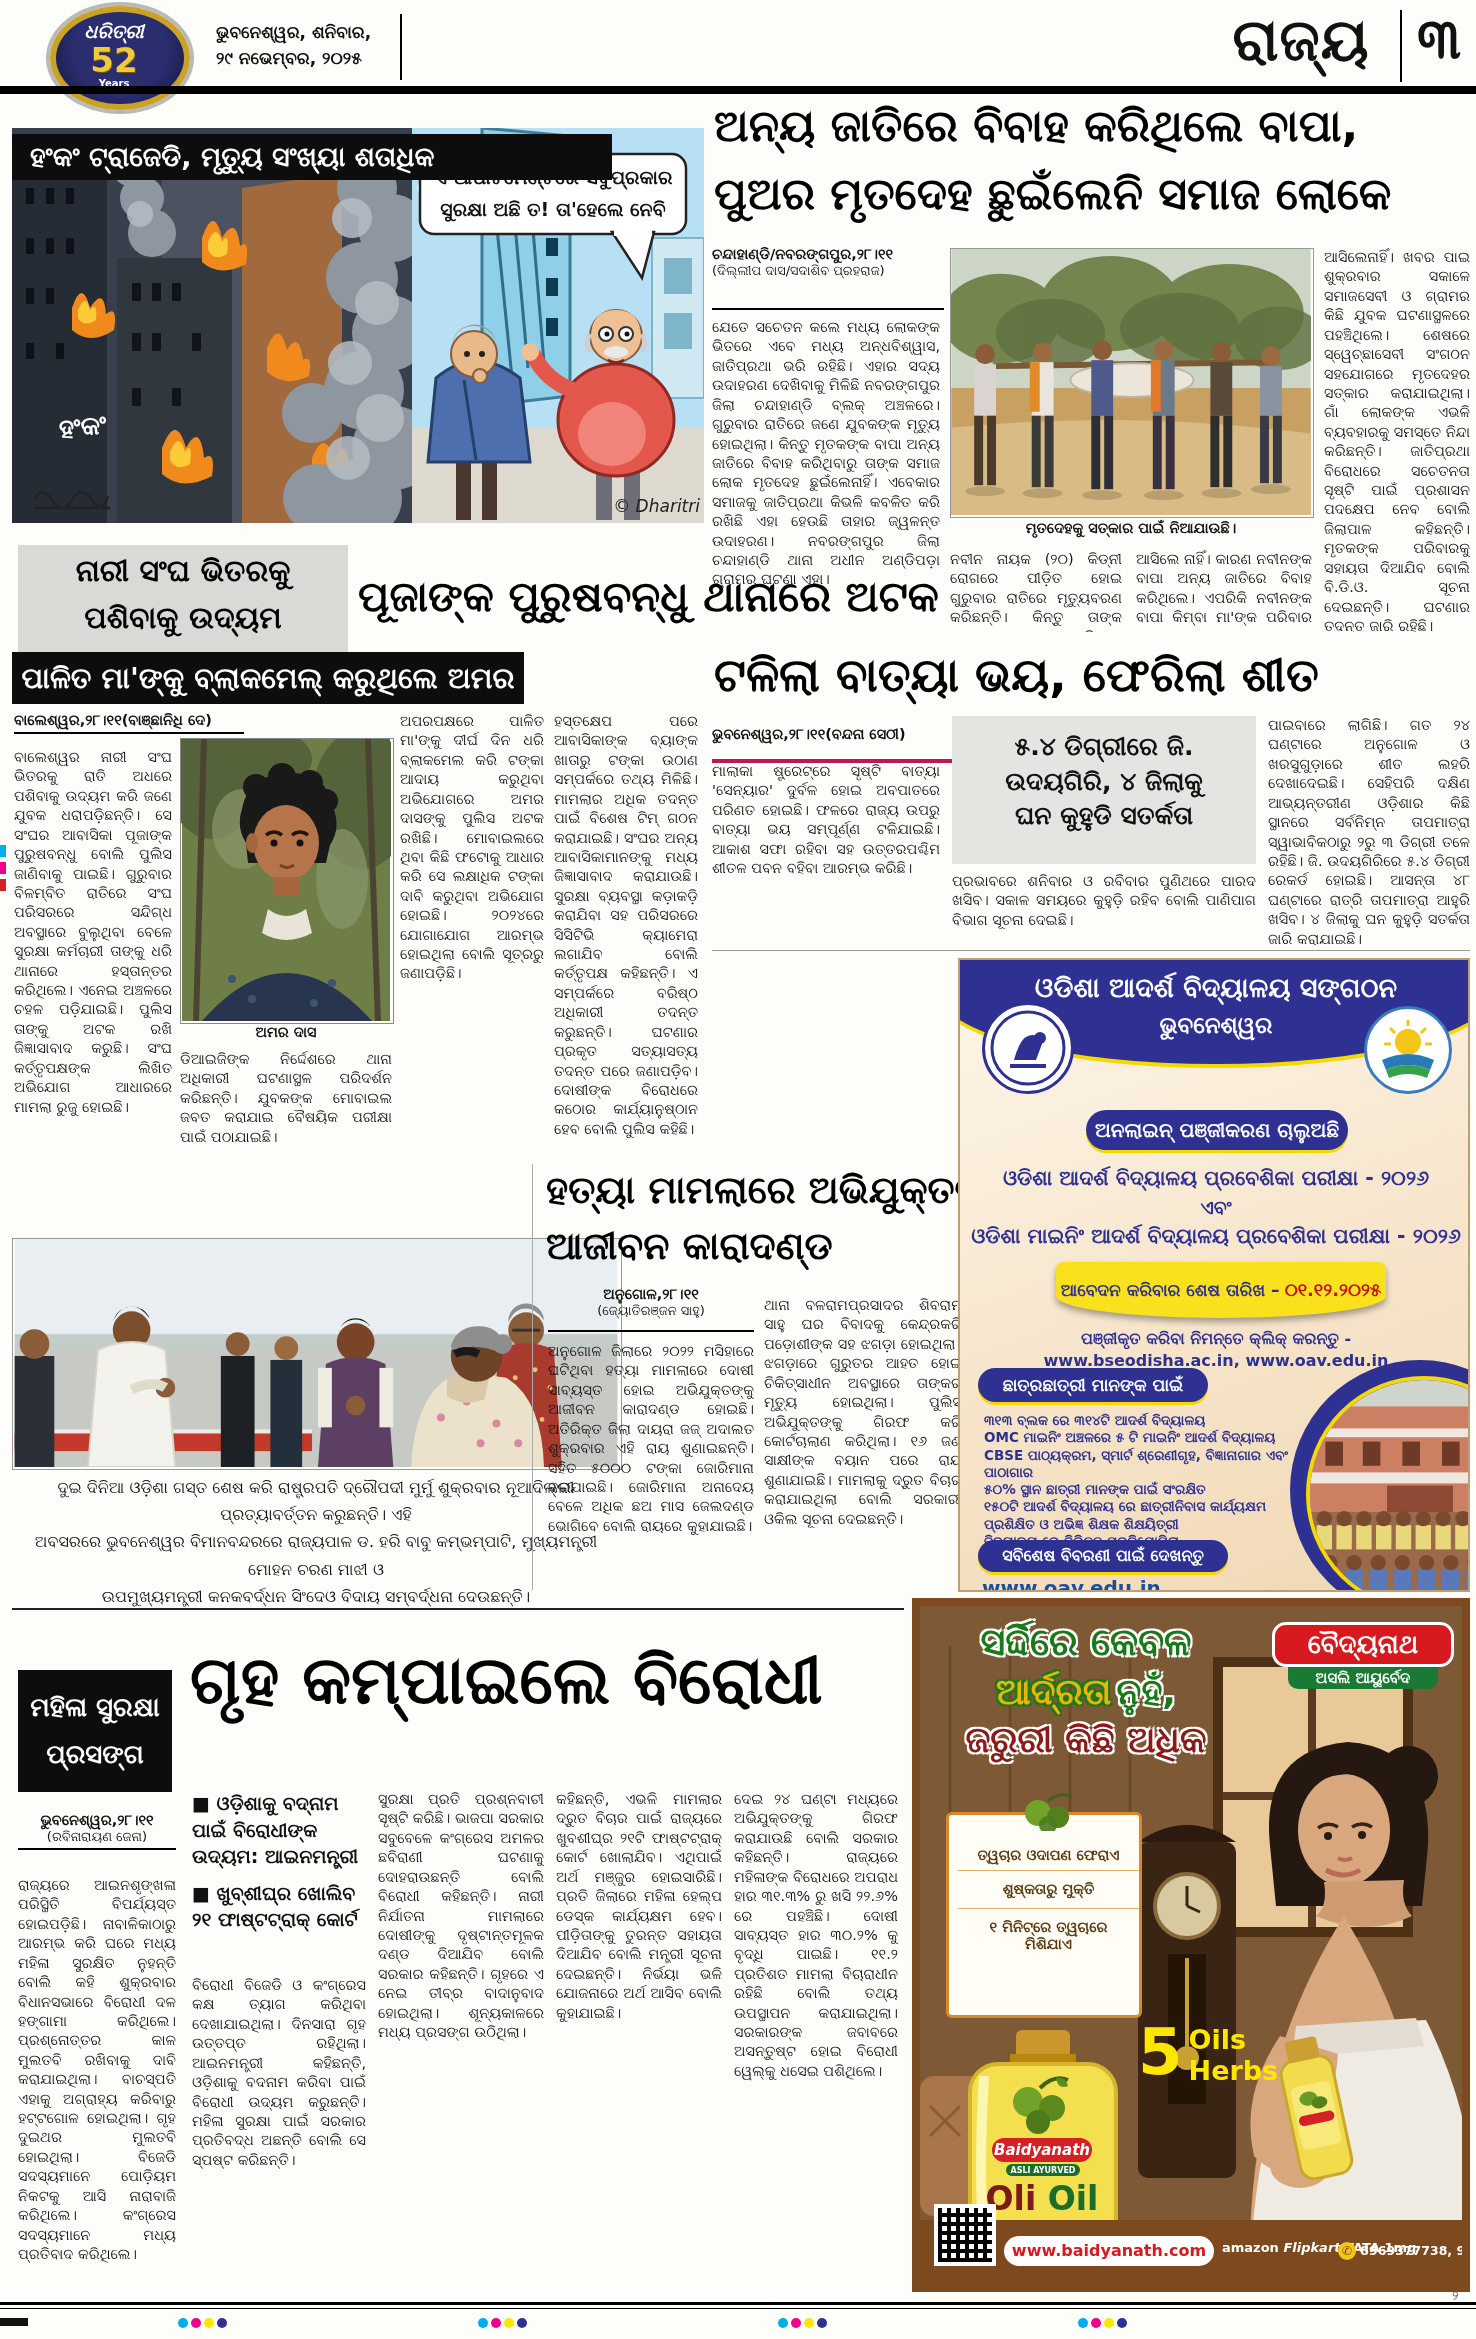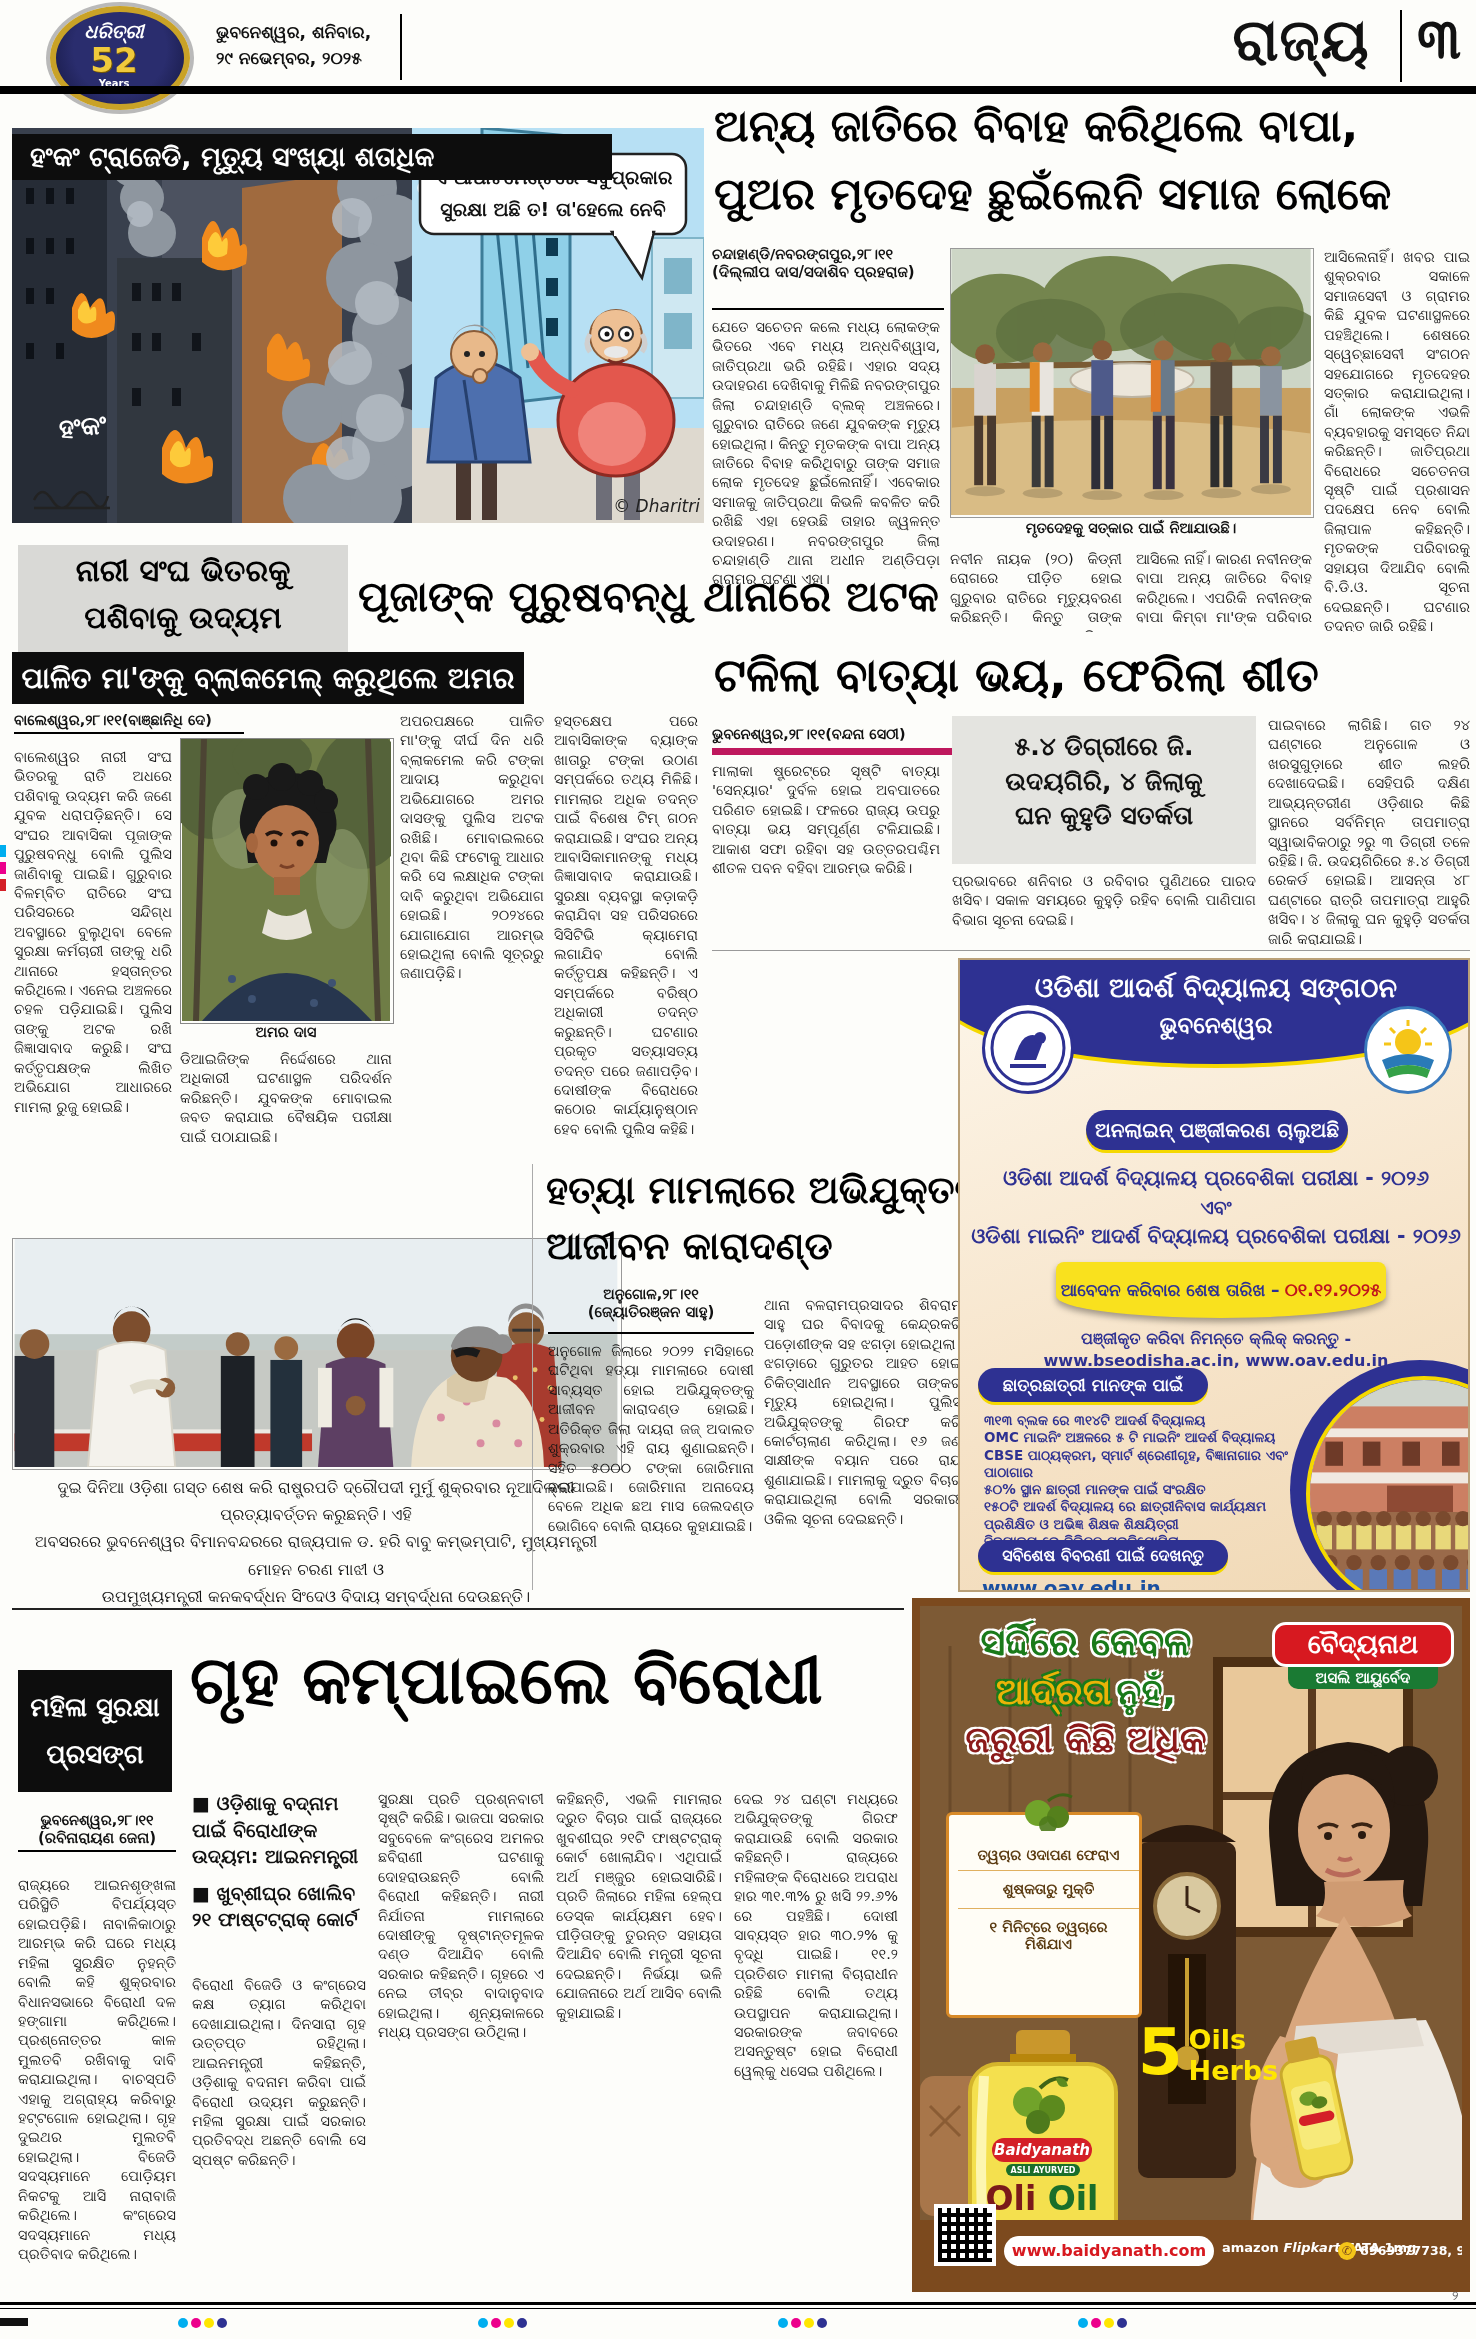--- a/index.html
+++ b/index.html
@@ -1,21 +1,21 @@
 <!DOCTYPE html>
 <html><head>
 <meta charset="utf-8">
 <style>
   html,body{margin:0;padding:0;background:#e8e8e4;}
   .page{position:relative;width:1476px;height:2339px;background:#fdfdfa;overflow:hidden;
         font-family:"DejaVu Sans","Liberation Sans",sans-serif;color:#111;}
   .abs{position:absolute;}
   .body-col{font-size:14.5px;line-height:1.34;color:#141414;text-align:justify;overflow:hidden;}
   .dateline{font-weight:bold;font-size:14.5px;}
-  .byline{font-size:15px;font-weight:bold;}
+  .byline{font-size:13px;}
   .hl{font-weight:bold;color:#000;}
   .kicker-gray{background:#d9d9d6;color:#000;font-weight:bold;text-align:center;}
   .strap-black{background:#0d0d0d;color:#fff;font-weight:bold;}
   .rule{background:#000;}
   .cap{font-weight:bold;font-size:14.5px;text-align:center;}
   .navy{color:#2e3192;}
   .oav-pill{background:#2e3192;color:#fff;font-weight:bold;text-align:center;
             border-radius:22px;box-shadow:0 3px 0 #f5d800;}
   .dotrow{display:flex;gap:3px;}
   .dot{width:10px;height:10px;border-radius:50%;}
@@ -240,21 +240,21 @@
           <ellipse cx="322" cy="242" rx="20" ry="5"></ellipse>
       </g>
     </svg>
   </div>
   <div class="abs cap" style="left:950px;top:520px;width:362px;height:24px;">ମୃତଦେହକୁ ସତ୍କାର ପାଇଁ ନିଆଯାଉଛି।</div>
   <div class="abs body-col" style="left:950px;top:550px;width:172px;height:82px;">ନବୀନ ନାୟକ (୨୦) କିଡ୍ନୀ ରୋଗରେ ପୀଡ଼ିତ ହୋଇ ଗୁରୁବାର ରାତିରେ ମୃତ୍ୟୁବରଣ କରିଛନ୍ତି। କିନ୍ତୁ ତାଙ୍କ ମୃତଦେହ ଉଠାଇବାକୁ କେହି</div>
   <div class="abs body-col" style="left:1136px;top:550px;width:176px;height:82px;">ଆସିଲେ ନାହିଁ। କାରଣ ନବୀନଙ୍କ ବାପା ଅନ୍ୟ ଜାତିରେ ବିବାହ କରିଥିଲେ। ଏପରିକି ନବୀନଙ୍କ ବାପା କିମ୍ବା ମା'ଙ୍କ ପରିବାର ଲୋକ ମଧ୍ୟ</div>
   <div class="abs body-col" style="left:1324px;top:248px;width:146px;height:384px;">ଆସିଲେନାହିଁ। ଖବର ପାଇ ଶୁକ୍ରବାର ସକାଳେ ସମାଜସେବୀ ଓ ଗ୍ରାମର କିଛି ଯୁବକ ଘଟଣାସ୍ଥଳରେ ପହଞ୍ଚିଥିଲେ। ଶେଷରେ ସ୍ୱେଚ୍ଛାସେବୀ ସଂଗଠନ ସହଯୋଗରେ ମୃତଦେହର ସତ୍କାର କରାଯାଇଥିଲା। ଗାଁ ଲୋକଙ୍କ ଏଭଳି ବ୍ୟବହାରକୁ ସମସ୍ତେ ନିନ୍ଦା କରିଛନ୍ତି। ଜାତିପ୍ରଥା ବିରୋଧରେ ସଚେତନତା ସୃଷ୍ଟି ପାଇଁ ପ୍ରଶାସନ ପଦକ୍ଷେପ ନେବ ବୋଲି ଜିଲାପାଳ କହିଛନ୍ତି। ମୃତକଙ୍କ ପରିବାରକୁ ସହାୟତା ଦିଆଯିବ ବୋଲି ବି.ଡି.ଓ. ସୂଚନା ଦେଇଛନ୍ତି। ଘଟଣାର ତଦନ୍ତ ଜାରି ରହିଛି।</div>
 
   <div class="abs hl" style="left:714px;top:648px;width:756px;font-size:46px;white-space:nowrap;">ଟଳିଲା ବାତ୍ୟା ଭୟ, ଫେରିଲା ଶୀତ</div>
-  <div class="abs dateline" style="left:712px;top:726px;width:240px;border-bottom:7px solid #be185d;padding-bottom:5px;">ଭୁବନେଶ୍ୱର,୨୮।୧୧(ବନ୍ଦନା ସେଠୀ)</div>
+  <div class="abs dateline" style="left:712px;top:726px;width:240px;border-bottom:4px solid #be185d;padding-bottom:16px;">ଭୁବନେଶ୍ୱର,୨୮।୧୧(ବନ୍ଦନା ସେଠୀ)</div>
   <div class="abs body-col" style="left:712px;top:762px;width:228px;height:190px;">ମାଲାକା ଷ୍ଟ୍ରେଟ୍‌ରେ ସୃଷ୍ଟି ବାତ୍ୟା 'ସେନ୍ୟାର' ଦୁର୍ବଳ ହୋଇ ଅବପାତରେ ପରିଣତ ହୋଇଛି। ଫଳରେ ରାଜ୍ୟ ଉପରୁ ବାତ୍ୟା ଭୟ ସମ୍ପୂର୍ଣ୍ଣ ଟଳିଯାଇଛି। ଆକାଶ ସଫା ରହିବା ସହ ଉତ୍ତରପଶ୍ଚିମ ଶୀତଳ ପବନ ବହିବା ଆରମ୍ଭ କରିଛି।</div>
   <div class="abs" style="left:952px;top:716px;width:304px;height:148px;background:#e4e4e0;text-align:center;font-weight:900;font-size:25px;line-height:1.38;padding-top:14px;box-sizing:border-box;">
     <div>୫.୪ ଡିଗ୍ରୀରେ ଜି.</div>
     <div>ଉଦୟଗିରି, ୪ ଜିଲାକୁ</div>
     <div>ଘନ କୁହୁଡି ସତର୍କତା</div>
   </div>
   <div class="abs body-col" style="left:952px;top:872px;width:304px;height:80px;">ପ୍ରଭାବରେ ଶନିବାର ଓ ରବିବାର ପୁଣିଥରେ ପାରଦ ଖସିବ। ସକାଳ ସମୟରେ କୁହୁଡ଼ି ରହିବ ବୋଲି ପାଣିପାଗ ବିଭାଗ ସୂଚନା ଦେଇଛି।</div>
   <div class="abs body-col" style="left:1268px;top:716px;width:202px;height:236px;">ପାଇବାରେ ଲାଗିଛି। ଗତ ୨୪ ଘଣ୍ଟାରେ ଅନୁଗୋଳ ଓ ଖରସୁଗୁଡ଼ାରେ ଶୀତ ଲହରି ଦେଖାଦେଇଛି। ସେହିପରି ଦକ୍ଷିଣ ଆଭ୍ୟନ୍ତରୀଣ ଓଡ଼ିଶାର କିଛି ସ୍ଥାନରେ ସର୍ବନିମ୍ନ ତାପମାତ୍ରା ସ୍ୱାଭାବିକଠାରୁ ୨ରୁ ୩ ଡିଗ୍ରୀ ତଳେ ରହିଛି। ଜି. ଉଦୟଗିରିରେ ୫.୪ ଡିଗ୍ରୀ ରେକର୍ଡ ହୋଇଛି। ଆସନ୍ତା ୪୮ ଘଣ୍ଟାରେ ରାତ୍ରି ତାପମାତ୍ରା ଆହୁରି ଖସିବ। ୪ ଜିଲାକୁ ଘନ କୁହୁଡ଼ି ସତର୍କତା ଜାରି କରାଯାଇଛି।</div>
   <div class="abs" style="left:712px;top:950px;width:758px;height:1px;background:#999;"></div>
 

